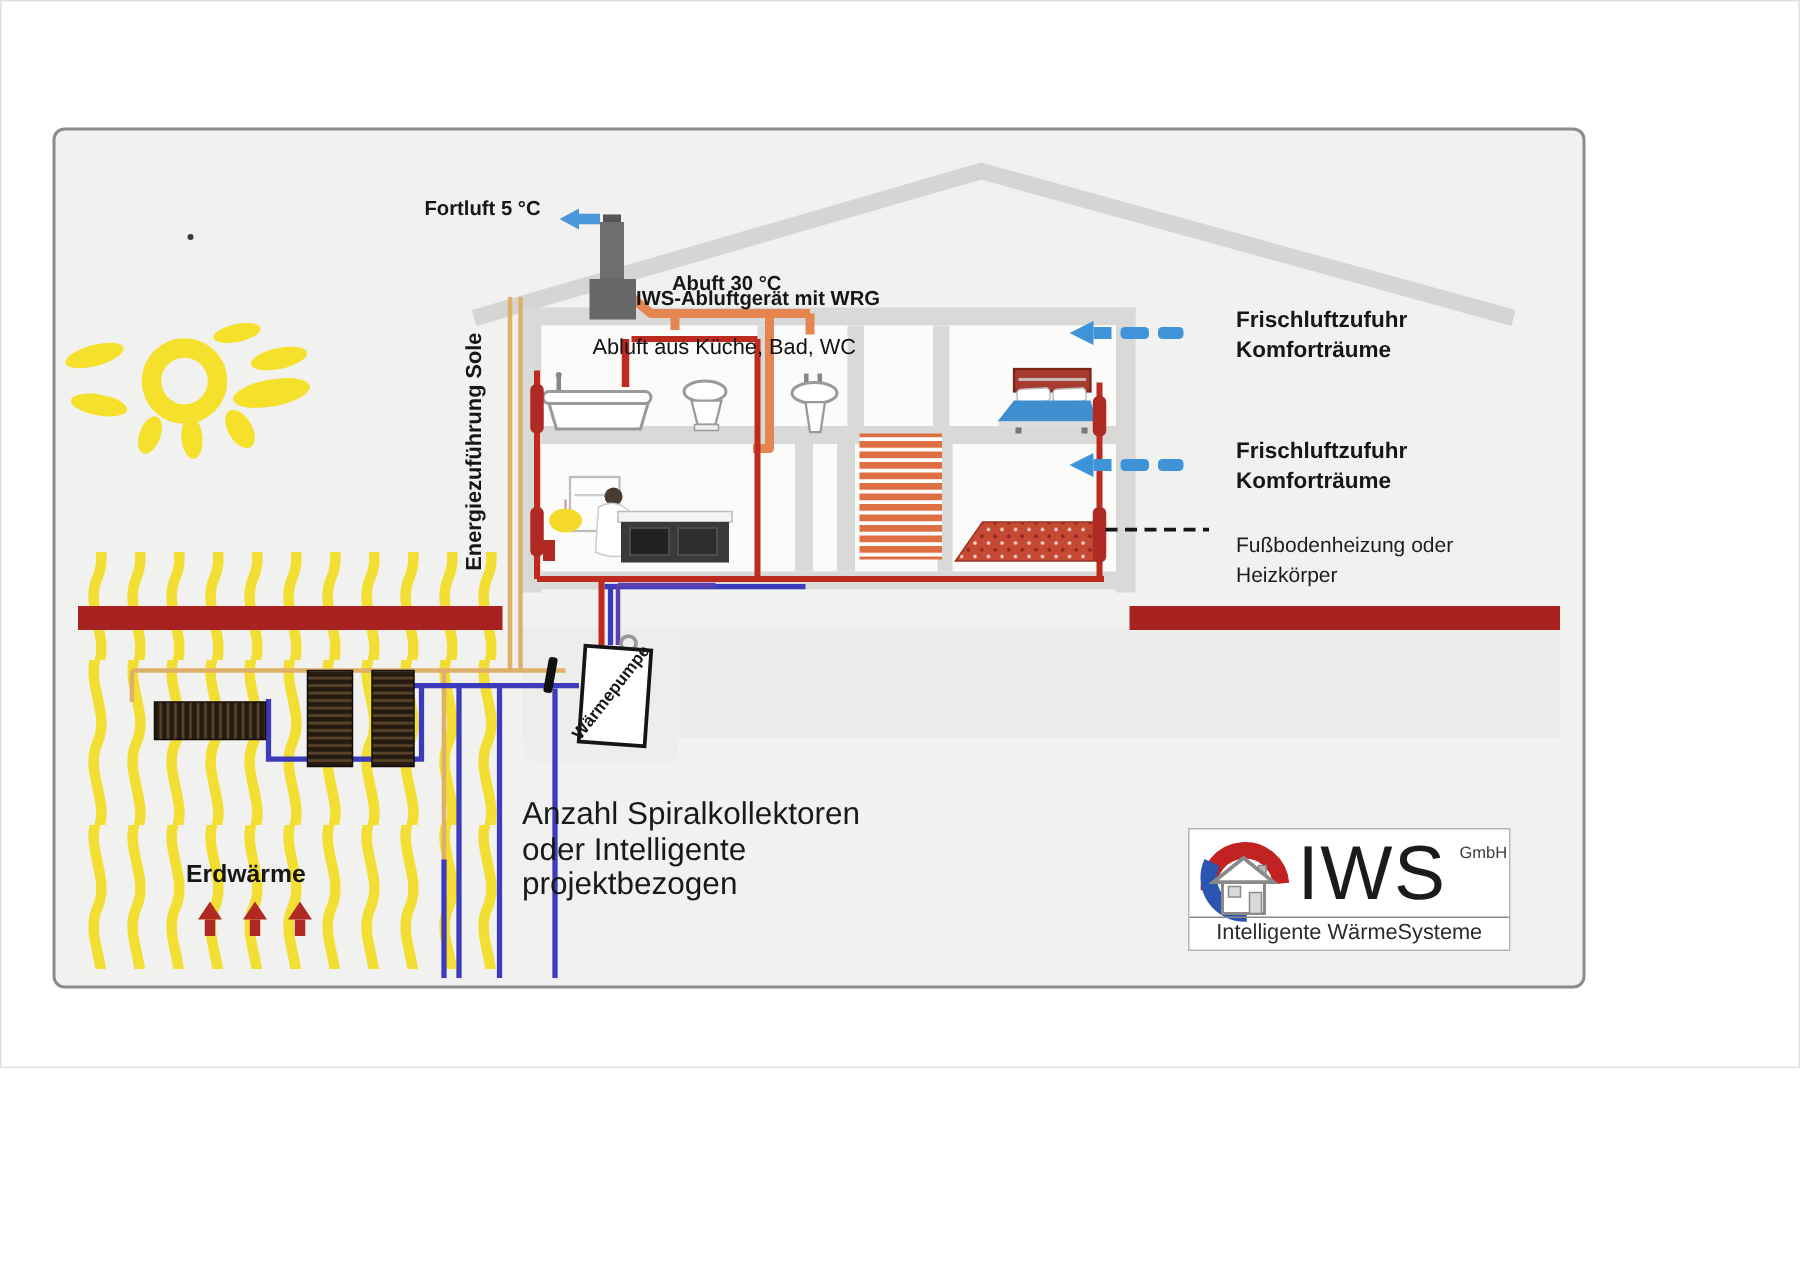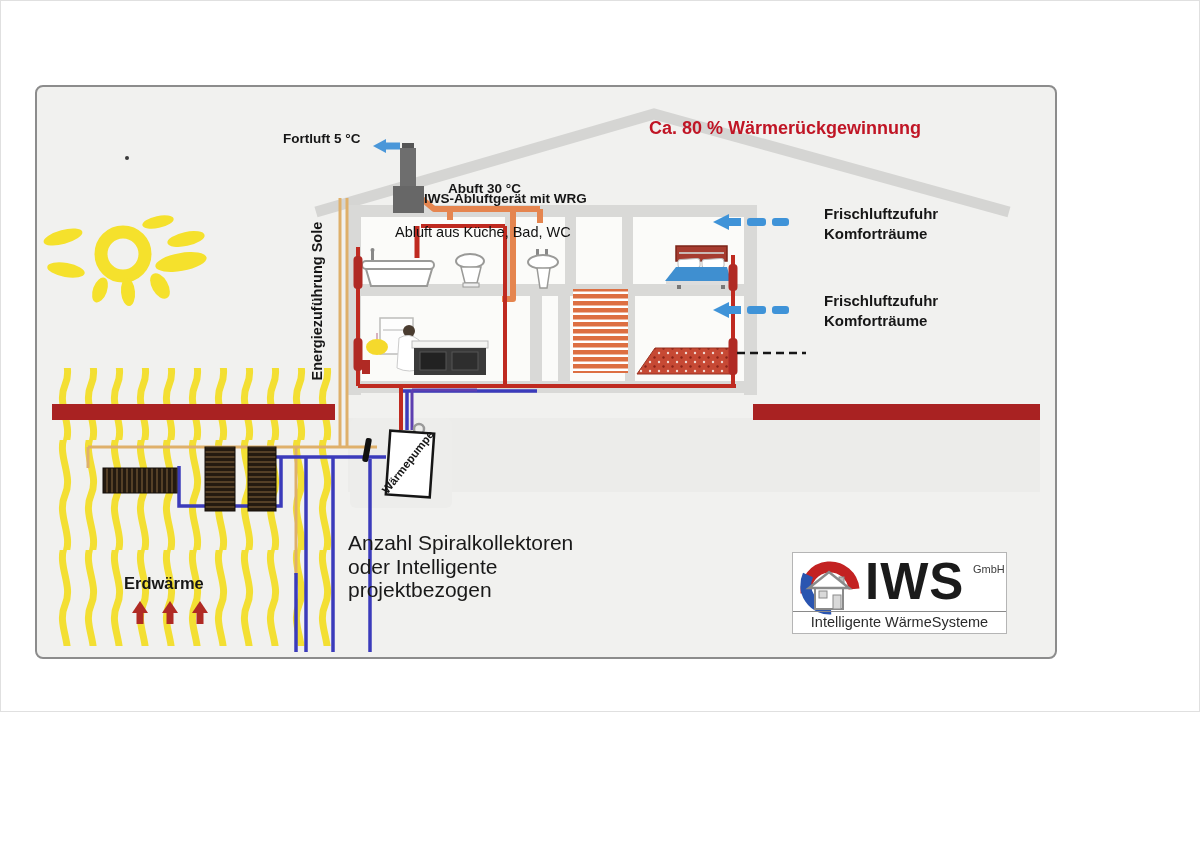--- a/index.html
+++ b/index.html
@@ -13,21 +13,21 @@
   .fs13{font-size:13.5px;} .fs14{font-size:14.5px;} .fs15{font-size:15px;}
   .fs16{font-size:21px;} .fs17{font-size:16.5px;} .fs18{font-size:18px;}
   #heading{color:#c01525;}
   .fresh{line-height:20px;}
   #heating-label{font-size:14px;color:#1c1c1c;line-height:20px;}
   #sole-label{left:212px;top:292px;width:210px;text-align:center;transform:rotate(-90deg);}
   #pump-label{left:358px;top:455px;width:100px;text-align:center;transform:rotate(-52deg);font-size:11.5px;}
   #note-label{line-height:23.5px;color:#191919;}
   #logo-box{position:absolute;left:792px;top:552px;width:215px;height:82px;background:#ffffff;
             border:1px solid #b5b5b5;box-sizing:border-box;}
-  #logo-name{position:absolute;left:72px;top:-1px;font-size:51px;font-weight:bold;color:#1b1b1b;letter-spacing:1px;}
+  #logo-name{position:absolute;left:72px;top:-1px;font-size:51px;font-weight:normal;color:#1b1b1b;letter-spacing:1px;}
   #logo-suffix{position:absolute;left:180px;top:10px;font-size:11px;color:#3c3c3c;}
   #logo-divider{position:absolute;left:0;top:58px;width:100%;border-top:1.5px solid #8a8a8a;}
   #logo-tagline{position:absolute;left:0;top:61px;width:100%;text-align:center;font-size:14.5px;color:#2b2b2b;}
 </style>
 </head>
 <body>
 
 <div id="canvas">
   <div id="slide"></div>
 
@@ -238,29 +238,32 @@
         <rect x="196.5" y="613" width="7" height="11"></rect>
     </g>
 
     <circle cx="127" cy="158" r="2" fill="#3a3a3a"></circle>
   </svg>
 
   <div class="lbl b fs13" style="left:283px;top:131px;">Fortluft 5 °C</div>
   <div class="lbl b fs13" style="left:424px;top:143px;margin-top:48px;">IWS-Abluftgerät mit WRG</div>
   <div class="lbl b fs13" style="left:448px;top:181px;">Abuft 30 °C</div>
   <div class="lbl fs14" style="left:395px;top:223px;color:#111;">Abluft aus Küche, Bad, WC</div>
-  <div id="heading" class="lbl b fs18" style="left:649px;top:117px;">Ca. 80 % Wärmerückgewinnung</div>
 
   <div class="lbl b fs15 fresh" style="left:824px;top:204px;">
     <div>Frischluftzufuhr</div>
     <div>Komforträume</div>
   </div>
   <div class="lbl b fs15 fresh" style="left:824px;top:291px;">
     <div>Frischluftzufuhr</div>
     <div>Komforträume</div>
+  </div>
+  <div id="heating-label" class="lbl" style="left:824px;top:353px;">
+    <div>Fußbodenheizung oder</div>
+    <div>Heizkörper</div>
   </div>
 
   <div id="sole-label" class="lbl b fs14">Energiezuführung Sole</div>
   <div id="pump-label" class="lbl b">Wärmepumpe</div>
 
   <div id="note-label" class="lbl fs16" style="left:348px;top:531px;">
     <div>Anzahl Spiralkollektoren</div>
     <div>oder Intelligente</div>
     <div>projektbezogen</div>
   </div>

